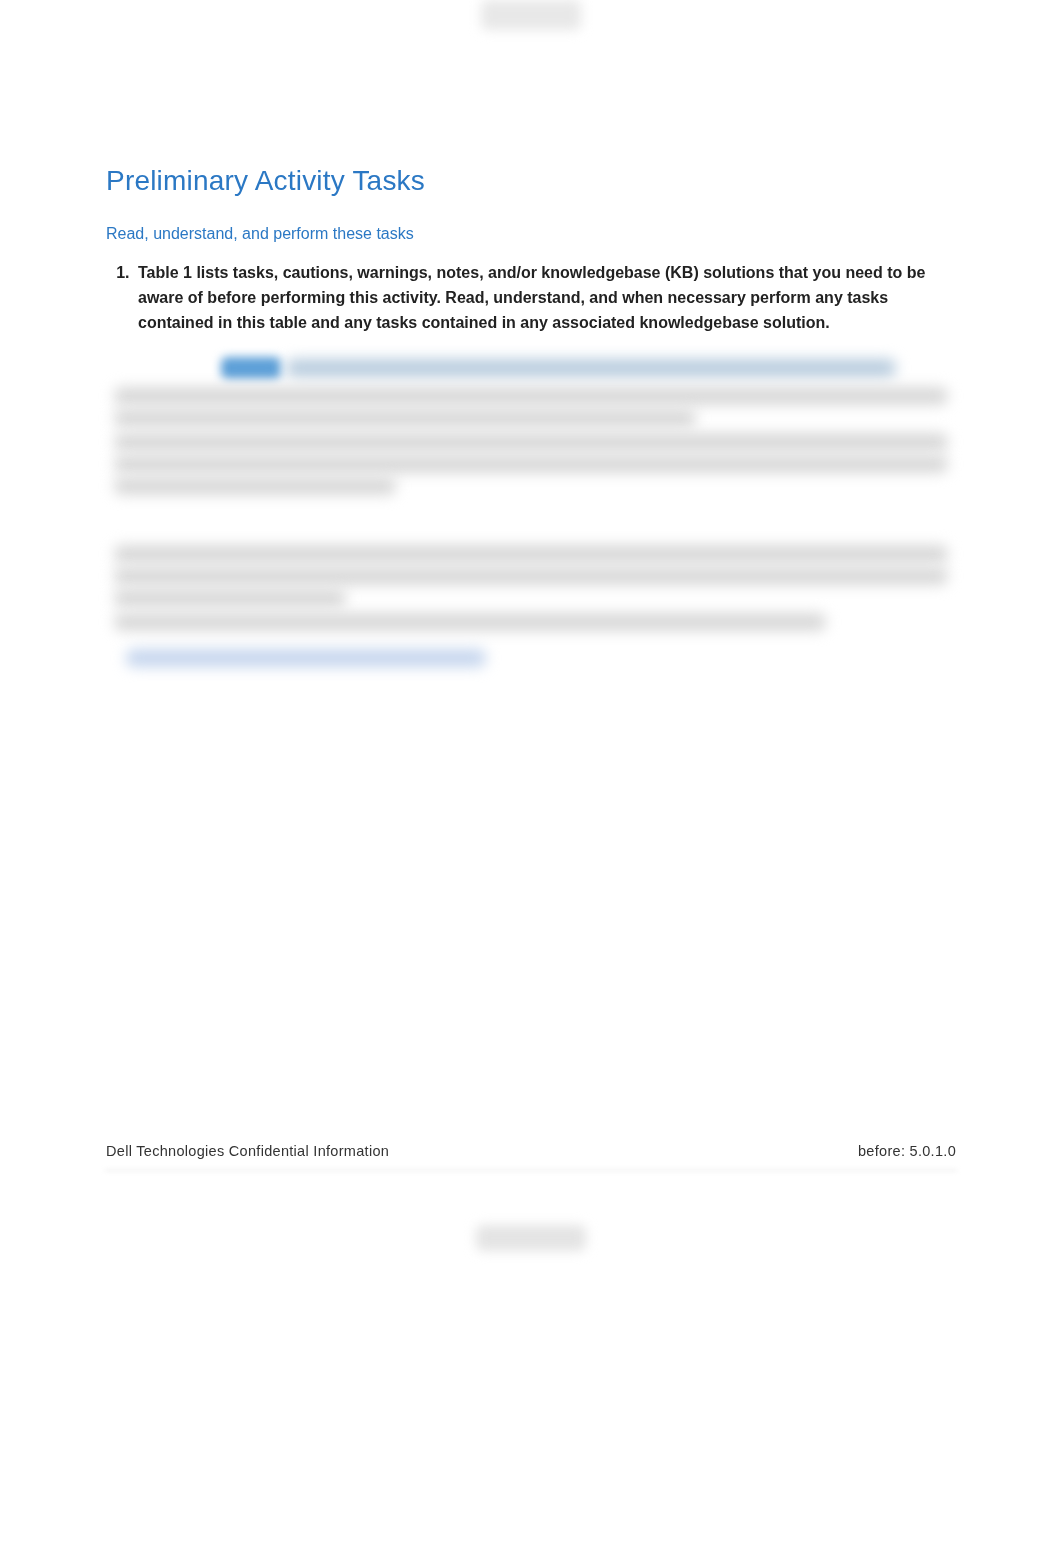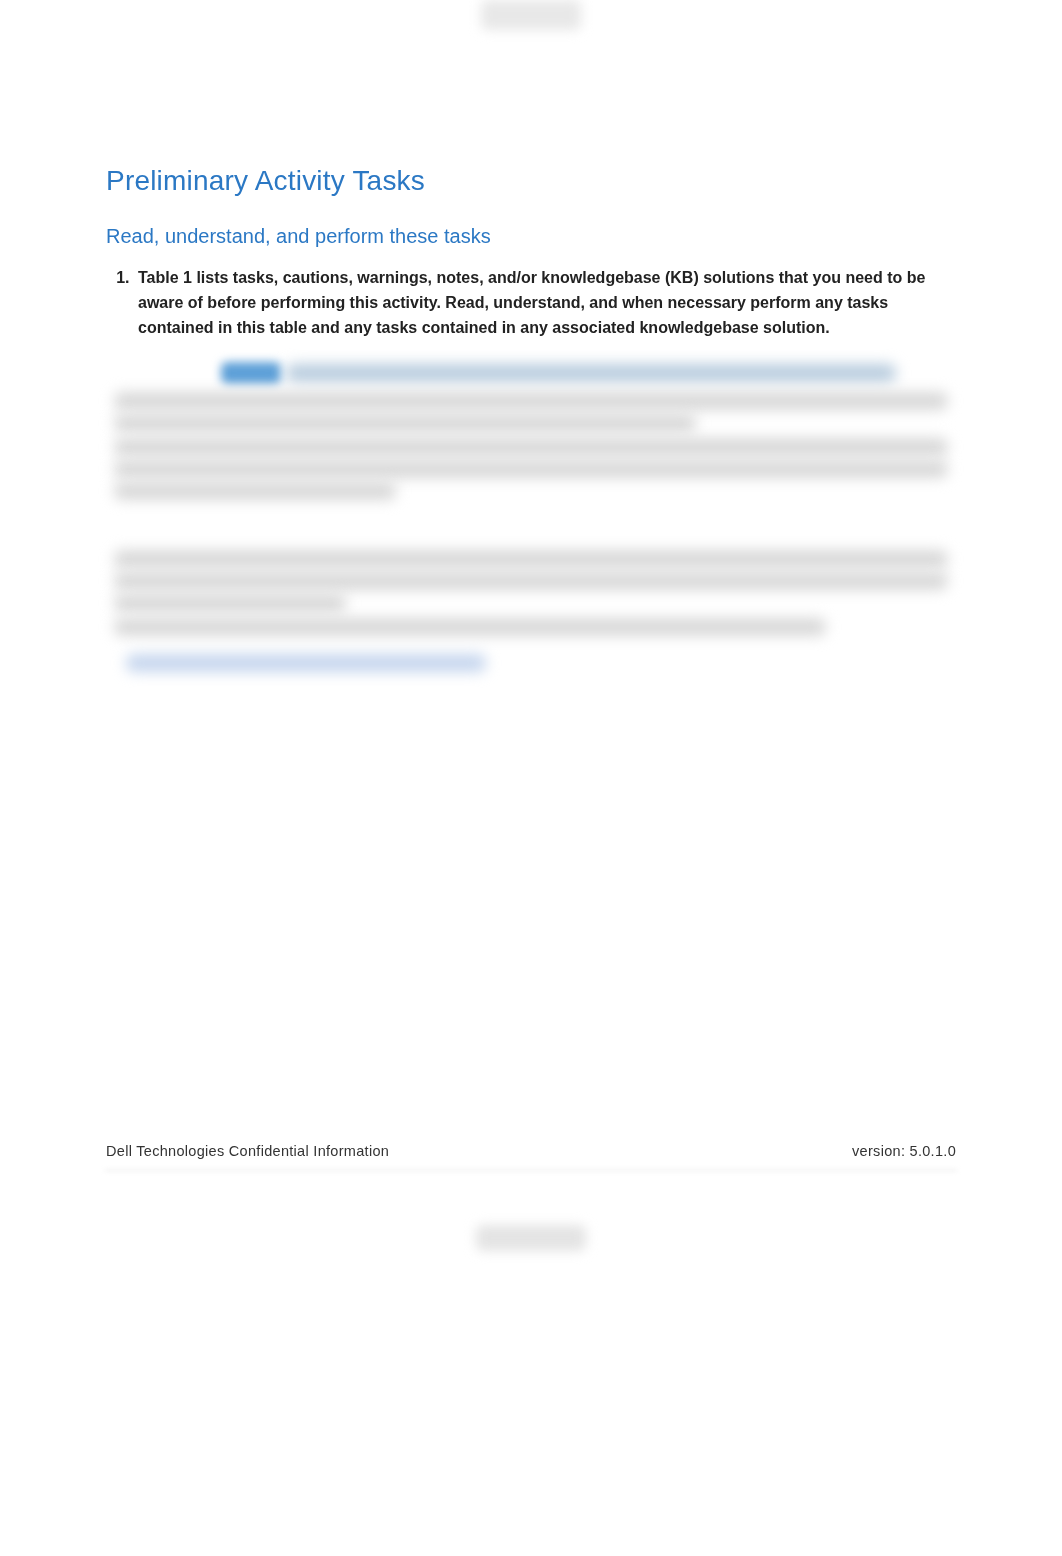--- a/index.html
+++ b/index.html
@@ -34,21 +34,21 @@
     margin-bottom: 28px;
     letter-spacing: 0.2px;
   }
   .intro {
     font-size: 16px;
     color: #222;
     margin-bottom: 50px;
     line-height: 1.4;
   }
   h2.subsection-title {
-    font-size: 20px;
+    font-size: 16px;
     font-weight: 400;
     color: #2b78c4;
     margin-bottom: 18px;
   }
   ol.task-list {
     list-style: decimal;
     padding-left: 28px;
   }
   ol.task-list li {
     font-size: 16px;
@@ -150,19 +150,19 @@
       <div class="blur-row link" style="top:290px; left:20px; height:18px; right:470px;"></div>
     </div>
 
   </div>
 
   <div class="footer-band"></div>
 
   <div class="footer">
     <span>Dell Technologies Confidential Information</span>
     <span>
-      <span>version: </span><span>5.0.1.0</span>
+      <span>before: </span><span>5.0.1.0</span>
     </span>
   </div>
 
   <div class="page-num-blur"></div>
 
 </div>
 
 </body></html>

